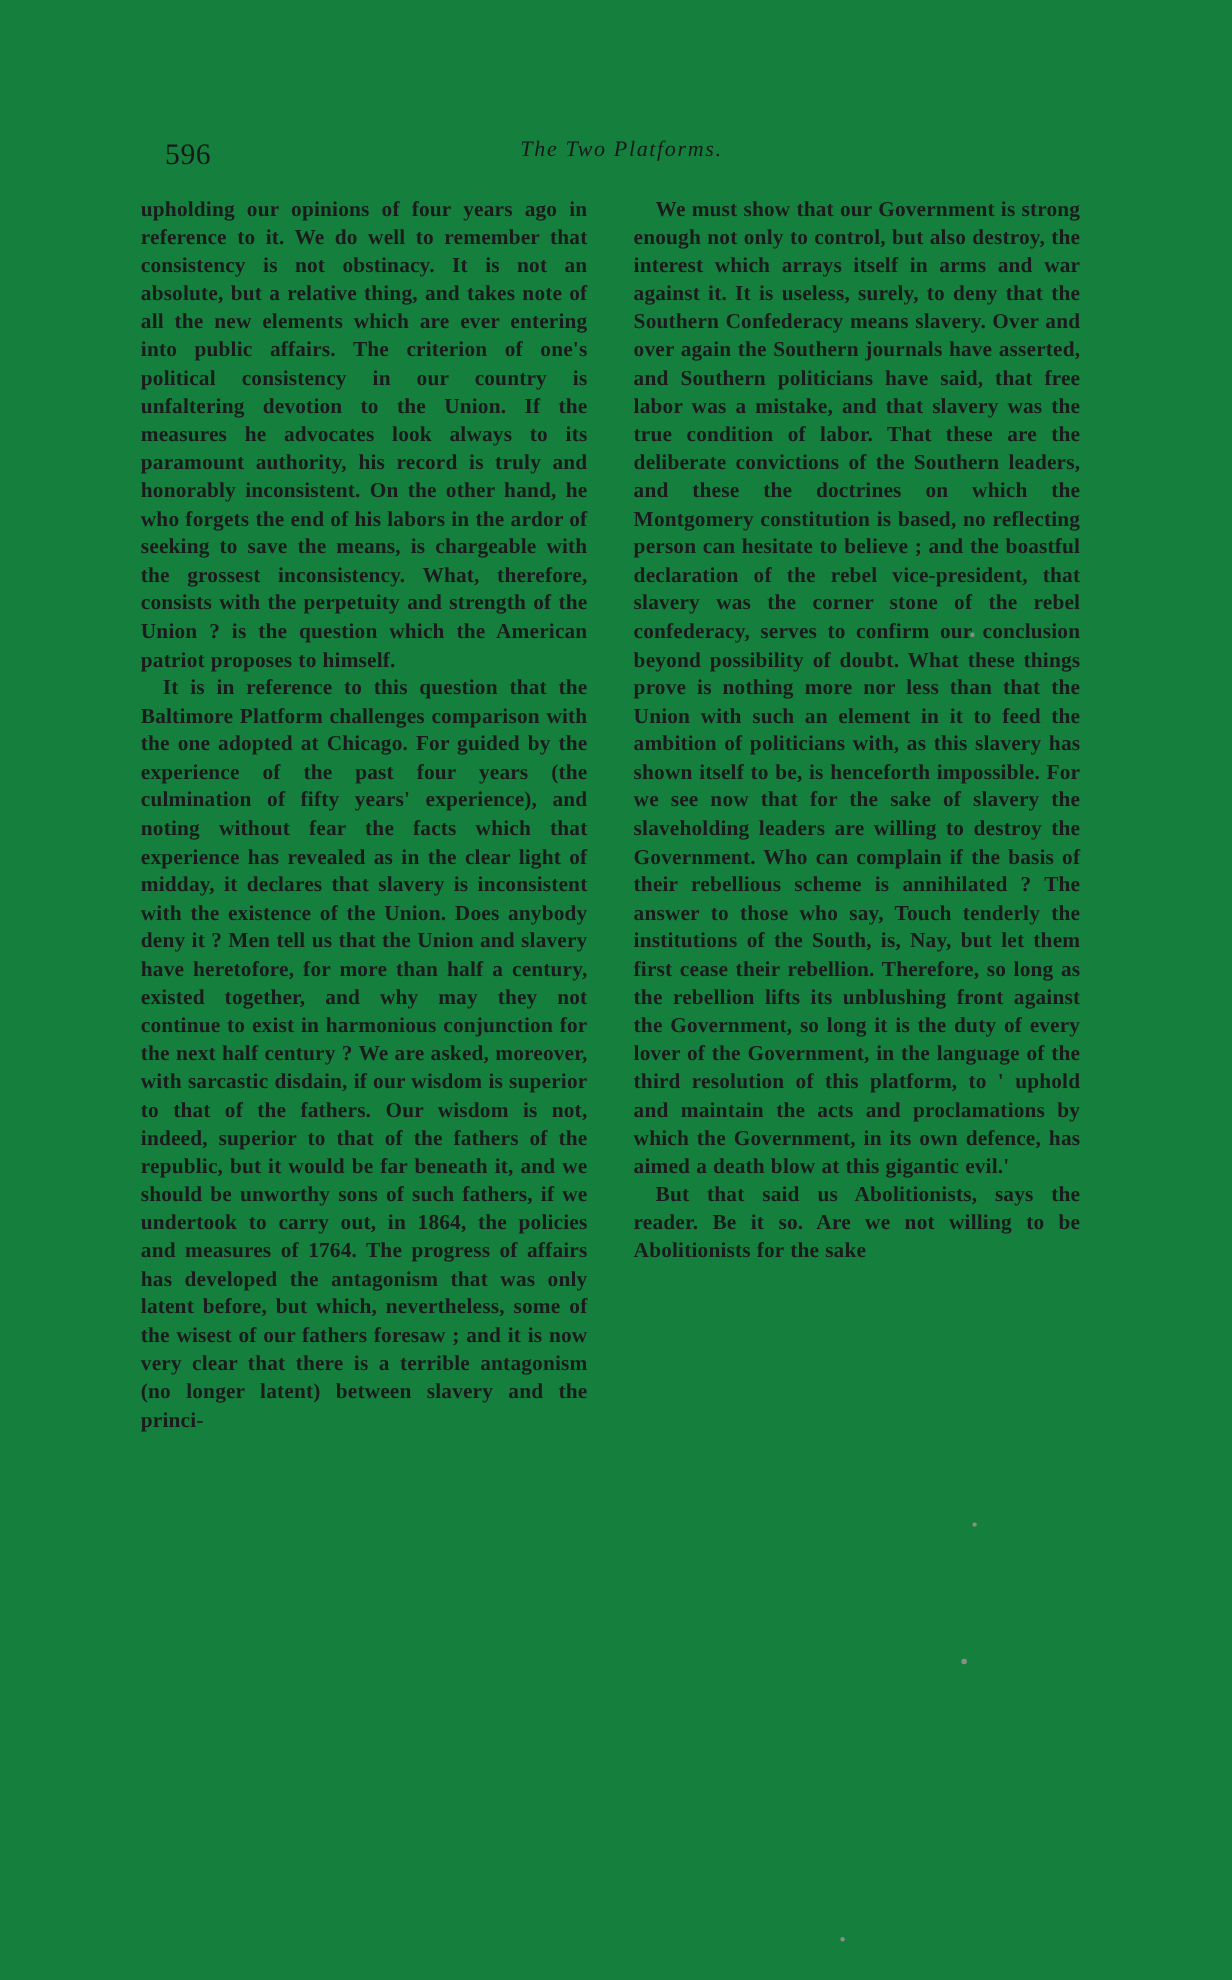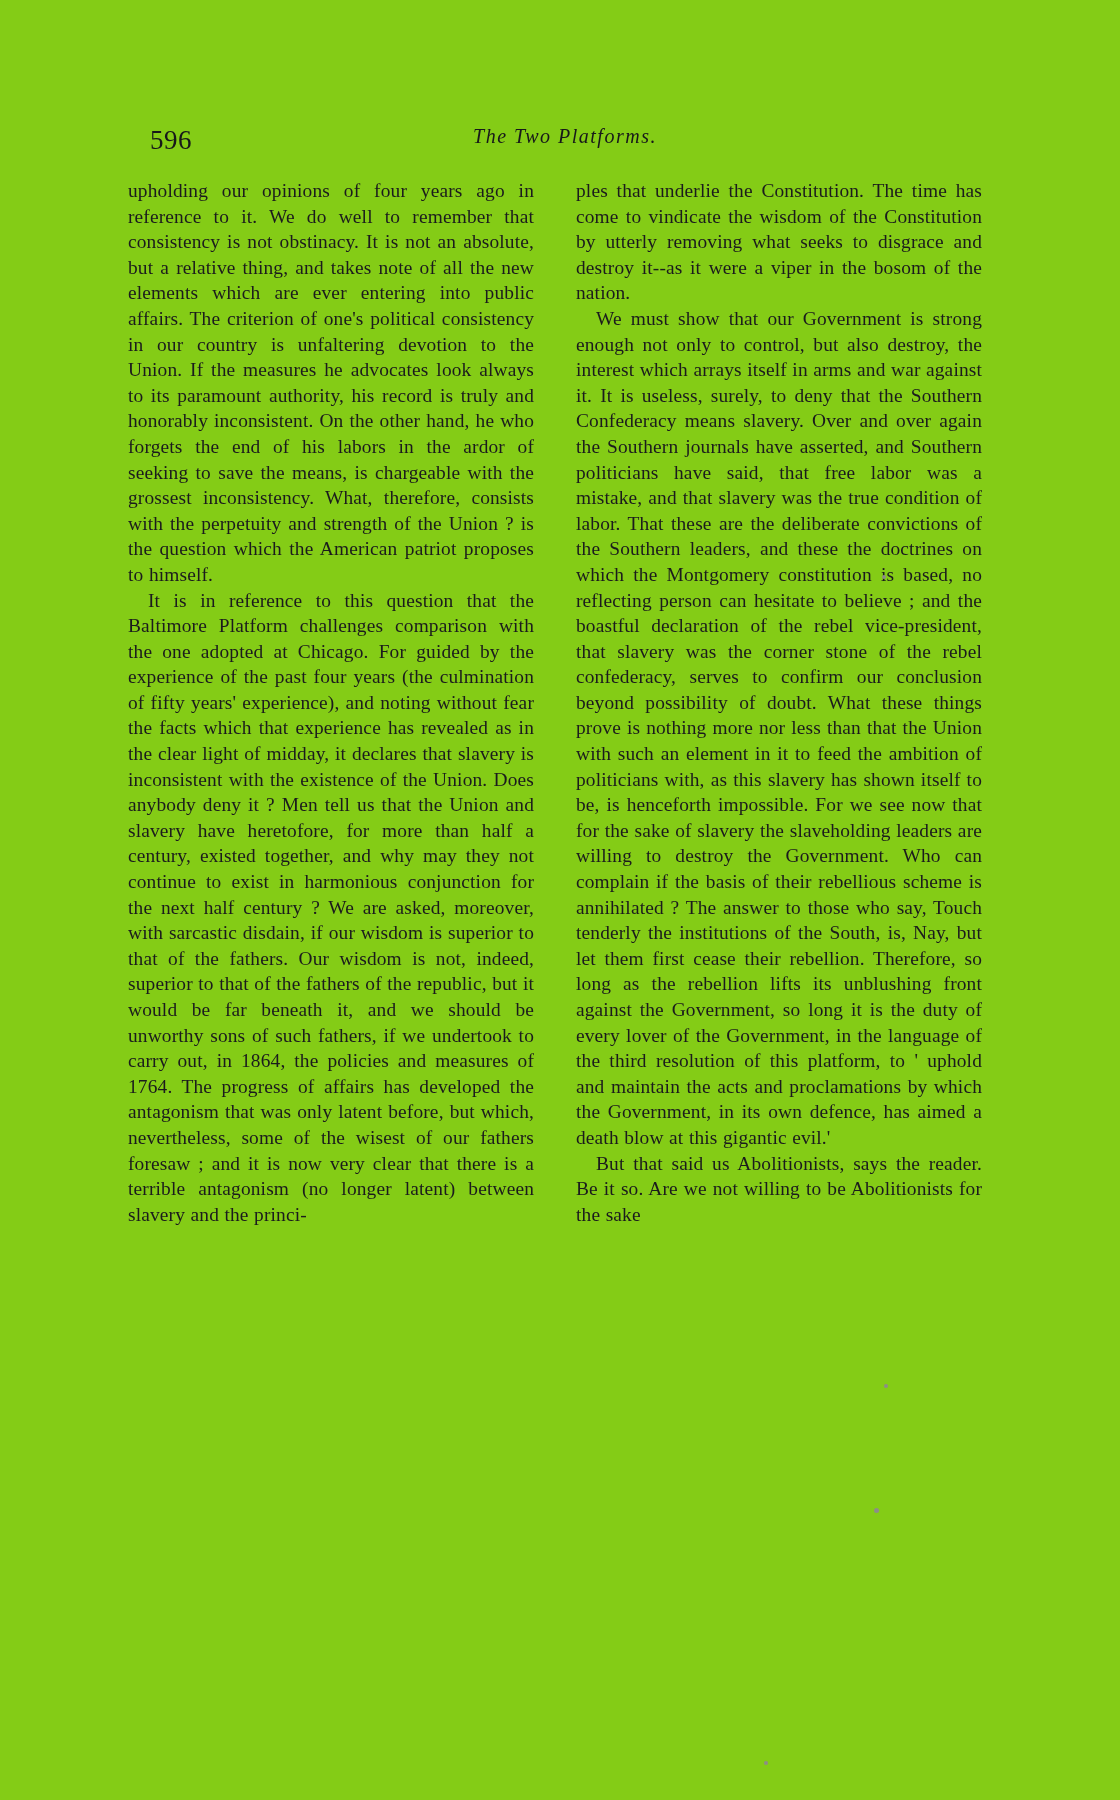--- a/index.html
+++ b/index.html
@@ -13,21 +13,21 @@
     position: relative;
     font-family: "Liberation Serif", serif;
     color: #1a1a1a;
     overflow: hidden;
   }
   .page {
     position: absolute;
     left: 0; top: 0;
     width: 1120px;
     height: 1800px;
-    background: #84cc16;
+    background: #15803d;
   }
   .header {
     position: absolute;
     left: 150px;
     top: 125px;
     width: 830px;
     height: 40px;
   }
   .folio {
     position: absolute;
@@ -50,20 +50,21 @@
     letter-spacing: 1.5px;
     color: #17181a;
   }
   .columns {
     position: absolute;
     left: 128px;
     top: 178px;
     width: 855px;
     display: flex;
     gap: 42px;
+    font-weight: bold;
   }
   .col {
     width: 406px;
   }
   .col p {
     margin: 0;
     font-size: 19.4px;
     line-height: 25.6px;
     text-align: justify;
     text-justify: inter-word;
@@ -100,21 +101,20 @@
   </div>
 
   <div class="columns">
 
     <div class="col">
       <p>upholding our opinions of four years ago in reference to it.  We do well to remember that consistency is not obstinacy.  It is not an absolute, but a relative thing, and takes note of all the new elements which are ever entering into public affairs.  The criterion of one's political consistency in our country is unfaltering devotion to the Union. If the measures he advocates look always to its paramount authority, his record is truly and honorably inconsistent.  On the other hand, he who forgets the end of his labors in the ardor of seeking to save the means, is chargeable with the grossest inconsistency. What, therefore, consists with the perpetuity and strength of the Union ? is the question which the American patriot proposes to himself.</p>
       <p class="indent">It is in reference to this question that the Baltimore Platform challenges comparison with the one adopted at Chicago.  For guided by the experience of the past four years (the culmination of fifty years' experience), and noting without fear the facts which that experience has revealed as in the clear light of midday, it declares that slavery is inconsistent with the existence of the Union.  Does anybody deny it ?  Men tell us that the Union and slavery have heretofore, for more than half a century, existed together, and why may they not continue to exist in harmonious conjunction for the next half century ?  We are asked, moreover, with sarcastic disdain, if our wisdom is superior to that of the fathers. Our wisdom is not, indeed, superior to that of the fathers of the republic, but it would be far beneath it, and we should be unworthy sons of such fathers, if we undertook to carry out, in 1864, the policies and measures of 1764.  The progress of affairs has developed the antagonism that was only latent before, but which, nevertheless, some of the wisest of our fathers foresaw ; and it is now very clear that there is a terrible antagonism (no longer latent) between slavery and the princi-</p>
     </div>
 
     <div class="col">
-      <p>ples that underlie the Constitution. The time has come to vindicate the wisdom of the Constitution by utterly removing what seeks to disgrace and destroy it--as it were a viper in the bosom of the nation.</p>
       <p class="indent">We must show that our Government is strong enough not only to control, but also destroy, the interest which arrays itself in arms and war against it. It is useless, surely, to deny that the Southern Confederacy means slavery. Over and over again the Southern journals have asserted, and Southern politicians have said, that free labor was a mistake, and that slavery was the true condition of labor.  That these are the deliberate convictions of the Southern leaders, and these the doctrines on which the Montgomery constitution is based, no reflecting person can hesitate to believe ; and the boastful declaration of the rebel vice-president, that slavery was the corner stone of the rebel confederacy, serves to confirm our conclusion beyond possibility of doubt.  What these things prove is nothing more nor less than that the Union with such an element in it to feed the ambition of politicians with, as this slavery has shown itself to be, is henceforth impossible.  For we see now that for the sake of slavery the slaveholding leaders are willing to destroy the Government.  Who can complain if the basis of their rebellious scheme is annihilated ?  The answer to those who say, Touch tenderly the institutions of the South, is, Nay, but let them first cease their rebellion.  Therefore, so long as the rebellion lifts its unblushing front against the Government, so long it is the duty of every lover of the Government, in the language of the third resolution of this platform, to ' uphold and maintain the acts and proclamations by which the Government, in its own defence, has aimed a death blow at this gigantic evil.'</p>
       <p class="indent">But that said us Abolitionists, says the reader.  Be it so.  Are we not willing to be Abolitionists for the sake</p>
     </div>
 
   </div>
 
   <div class="speck s1"></div>
   <div class="speck s2"></div>
   <div class="speck s3"></div>
   <div class="speck s4"></div>

